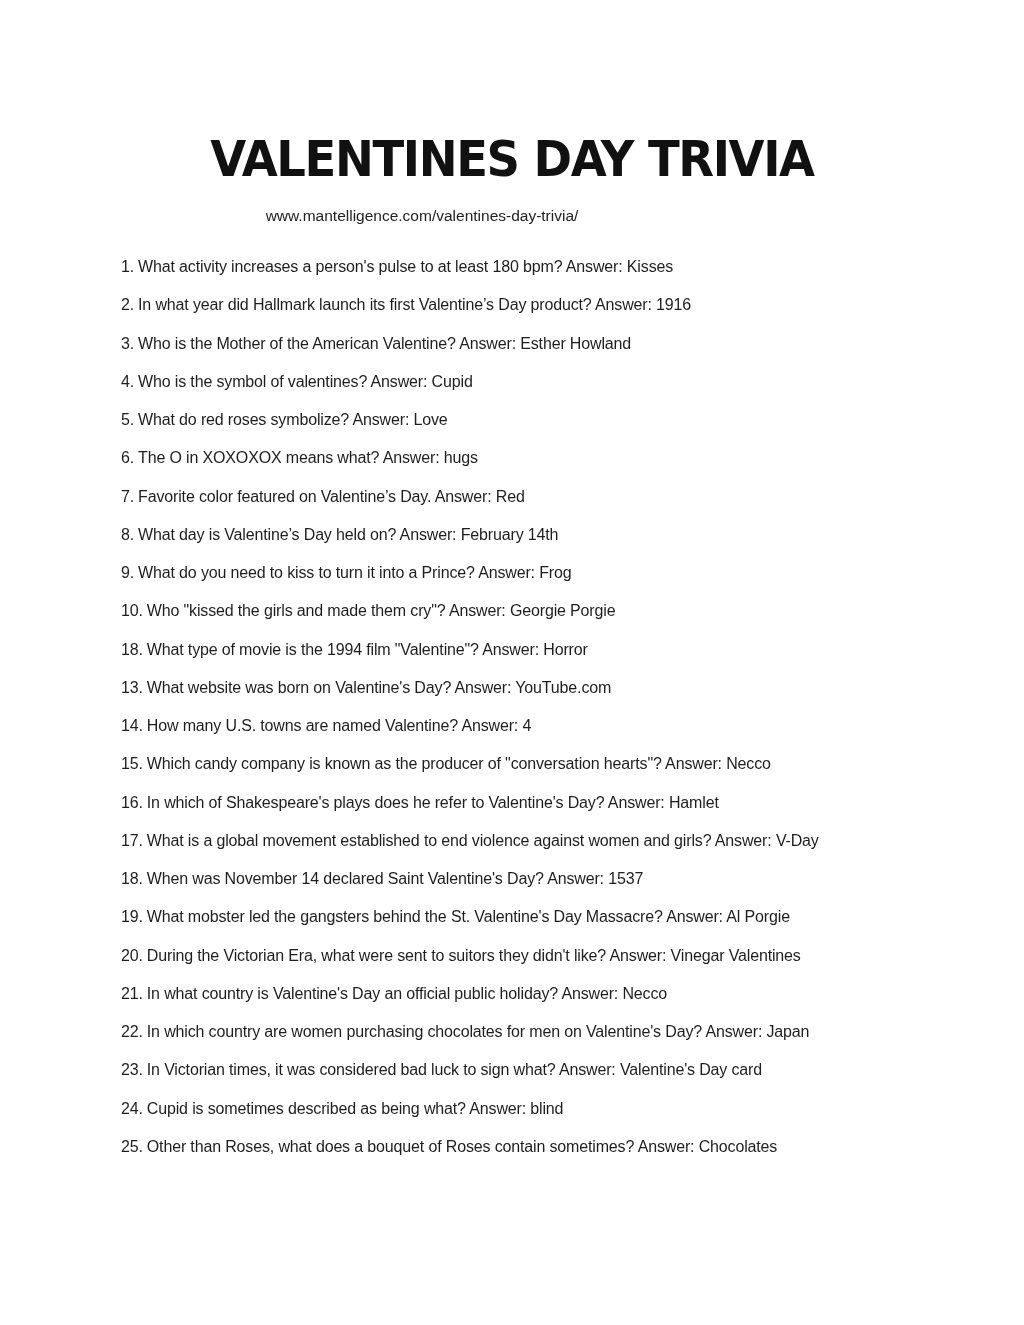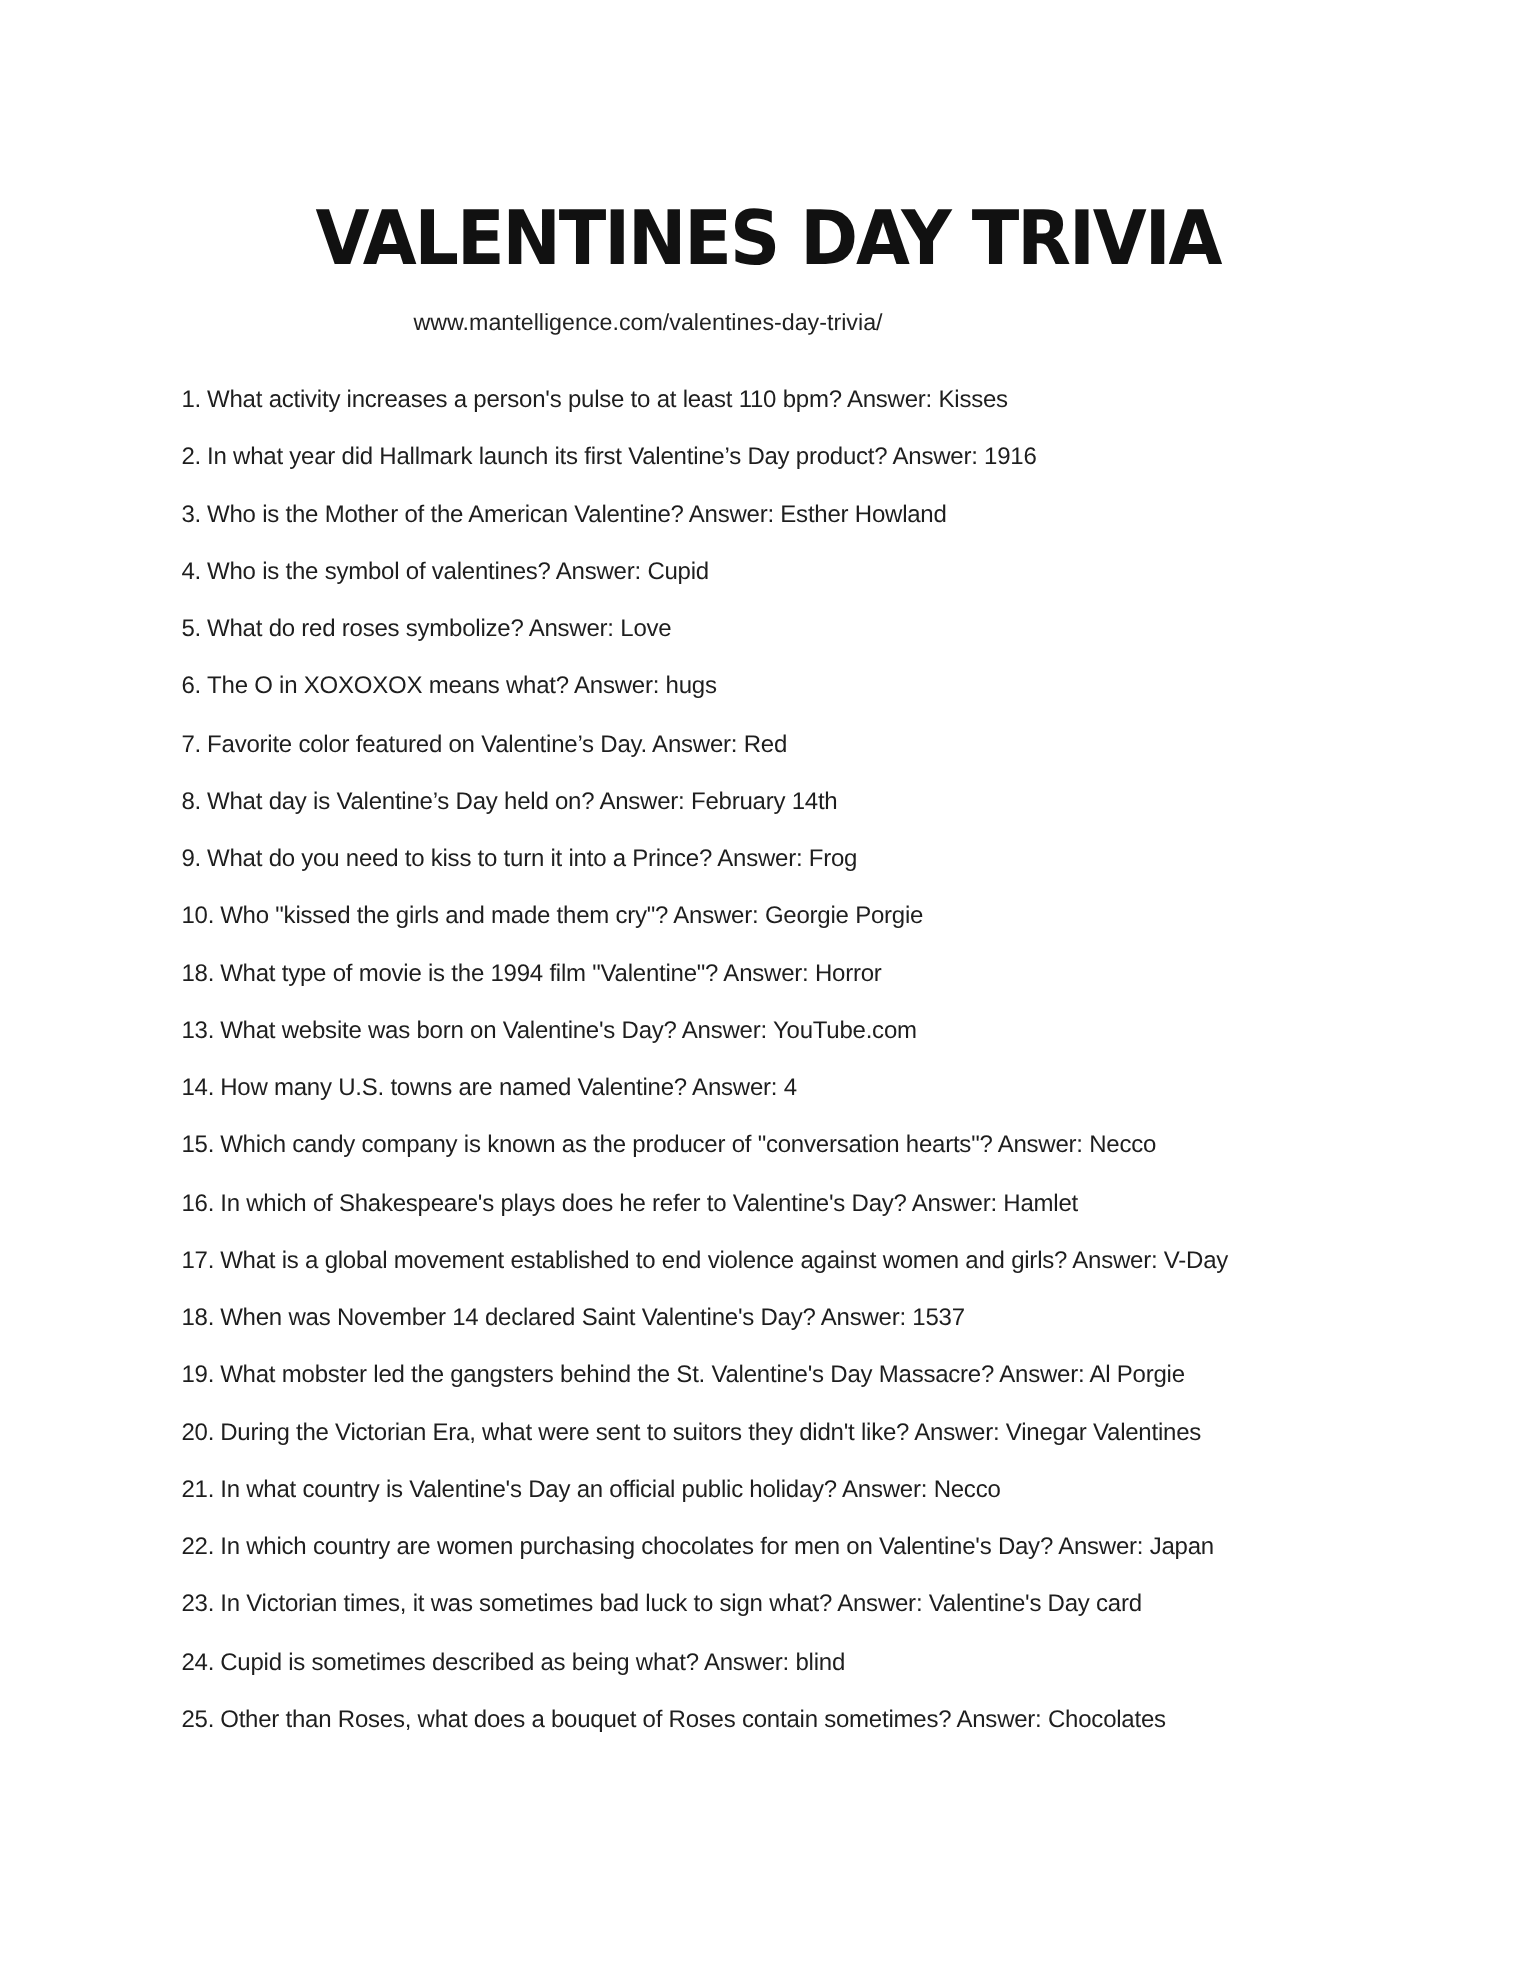--- a/index.html
+++ b/index.html
@@ -27,21 +27,21 @@
       letter-spacing: -1.5px;
       color: #111111;
       margin: 0;
       line-height: 62px;
       transform: scaleX(0.93);
       transform-origin: center;
     }
     .url {
       position: absolute;
       top: 206px;
-      left: 18px;
+      left: 8px;
       width: 828px;
       text-align: center;
       font-size: 15.5px;
       color: #222222;
       line-height: 20px;
     }
     .list {
       position: absolute;
       top: 257px;
       left: 121px;
@@ -59,37 +59,37 @@
     }
     .item .num { margin-right: 4px; }
   </style>
 </head>
 <body>
 
 <h1 class="title">VALENTINES DAY TRIVIA</h1>
 <div class="url">www.mantelligence.com/valentines-day-trivia/</div>
 
 <ol class="list">
-  <li class="item"><span class="num">1.</span><span>What activity increases a person's pulse to at least 110 bpm? Answer: Kisses</span></li>
+  <li class="item"><span class="num">1.</span><span>What activity increases a person's pulse to at least 180 bpm? Answer: Kisses</span></li>
   <li class="item"><span class="num">2.</span><span>In what year did Hallmark launch its first Valentine’s Day product? Answer: 1916</span></li>
   <li class="item"><span class="num">3.</span><span>Who is the Mother of the American Valentine? Answer: Esther Howland</span></li>
   <li class="item"><span class="num">4.</span><span>Who is the symbol of valentines? Answer: Cupid</span></li>
   <li class="item"><span class="num">5.</span><span>What do red roses symbolize? Answer: Love</span></li>
   <li class="item"><span class="num">6.</span><span>The O in XOXOXOX means what? Answer: hugs</span></li>
   <li class="item"><span class="num">7.</span><span>Favorite color featured on Valentine’s Day. Answer: Red</span></li>
   <li class="item"><span class="num">8.</span><span>What day is Valentine’s Day held on? Answer: February 14th</span></li>
   <li class="item"><span class="num">9.</span><span>What do you need to kiss to turn it into a Prince? Answer: Frog</span></li>
   <li class="item"><span class="num">10.</span><span>Who "kissed the girls and made them cry"? Answer: Georgie Porgie</span></li>
   <li class="item"><span class="num">18.</span><span>What type of movie is the 1994 film "Valentine"? Answer: Horror</span></li>
   <li class="item"><span class="num">13.</span><span>What website was born on Valentine's Day? Answer: YouTube.com</span></li>
   <li class="item"><span class="num">14.</span><span>How many U.S. towns are named Valentine? Answer: 4</span></li>
   <li class="item"><span class="num">15.</span><span>Which candy company is known as the producer of "conversation hearts"? Answer: Necco</span></li>
   <li class="item"><span class="num">16.</span><span>In which of Shakespeare's plays does he refer to Valentine's Day? Answer: Hamlet</span></li>
   <li class="item"><span class="num">17.</span><span>What is a global movement established to end violence against women and girls? Answer: V-Day</span></li>
   <li class="item"><span class="num">18.</span><span>When was November 14 declared Saint Valentine's Day? Answer: 1537</span></li>
   <li class="item"><span class="num">19.</span><span>What mobster led the gangsters behind the St. Valentine's Day Massacre? Answer: Al Porgie</span></li>
   <li class="item"><span class="num">20.</span><span>During the Victorian Era, what were sent to suitors they didn't like? Answer: Vinegar Valentines</span></li>
   <li class="item"><span class="num">21.</span><span>In what country is Valentine's Day an official public holiday? Answer: Necco</span></li>
   <li class="item"><span class="num">22.</span><span>In which country are women purchasing chocolates for men on Valentine's Day? Answer: Japan</span></li>
-  <li class="item"><span class="num">23.</span><span>In Victorian times, it was sometimes bad luck to sign what? Answer: Valentine's Day card</span></li>
+  <li class="item"><span class="num">23.</span><span>In Victorian times, it was considered bad luck to sign what? Answer: Valentine's Day card</span></li>
   <li class="item"><span class="num">24.</span><span>Cupid is sometimes described as being what? Answer: blind</span></li>
   <li class="item"><span class="num">25.</span><span>Other than Roses, what does a bouquet of Roses contain sometimes? Answer: Chocolates</span></li>
 </ol>
 
 </body></html>

